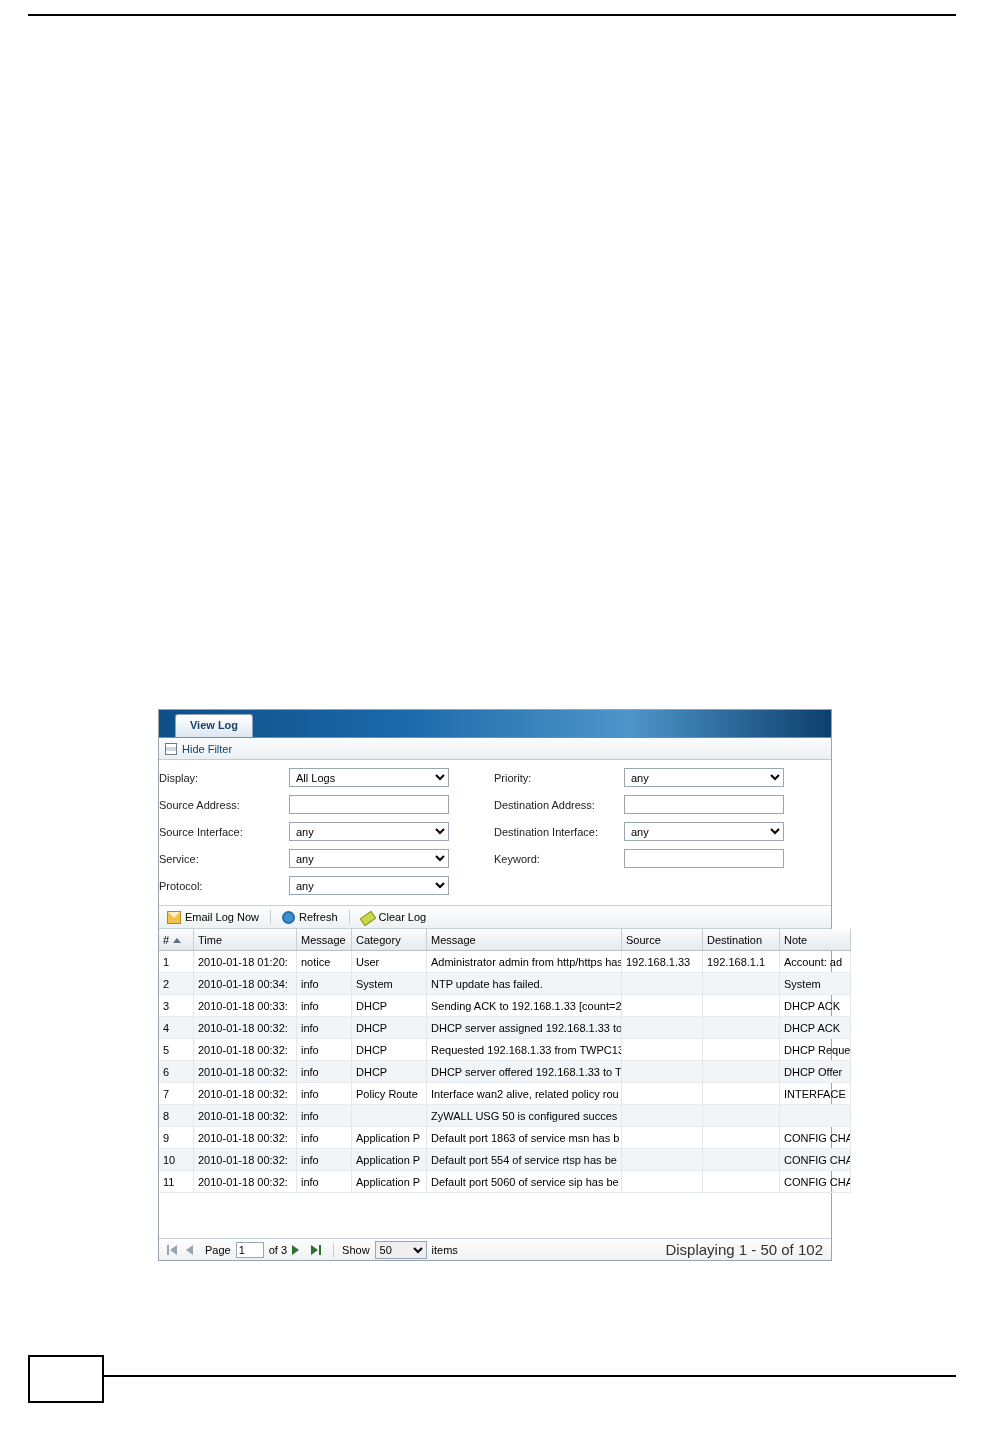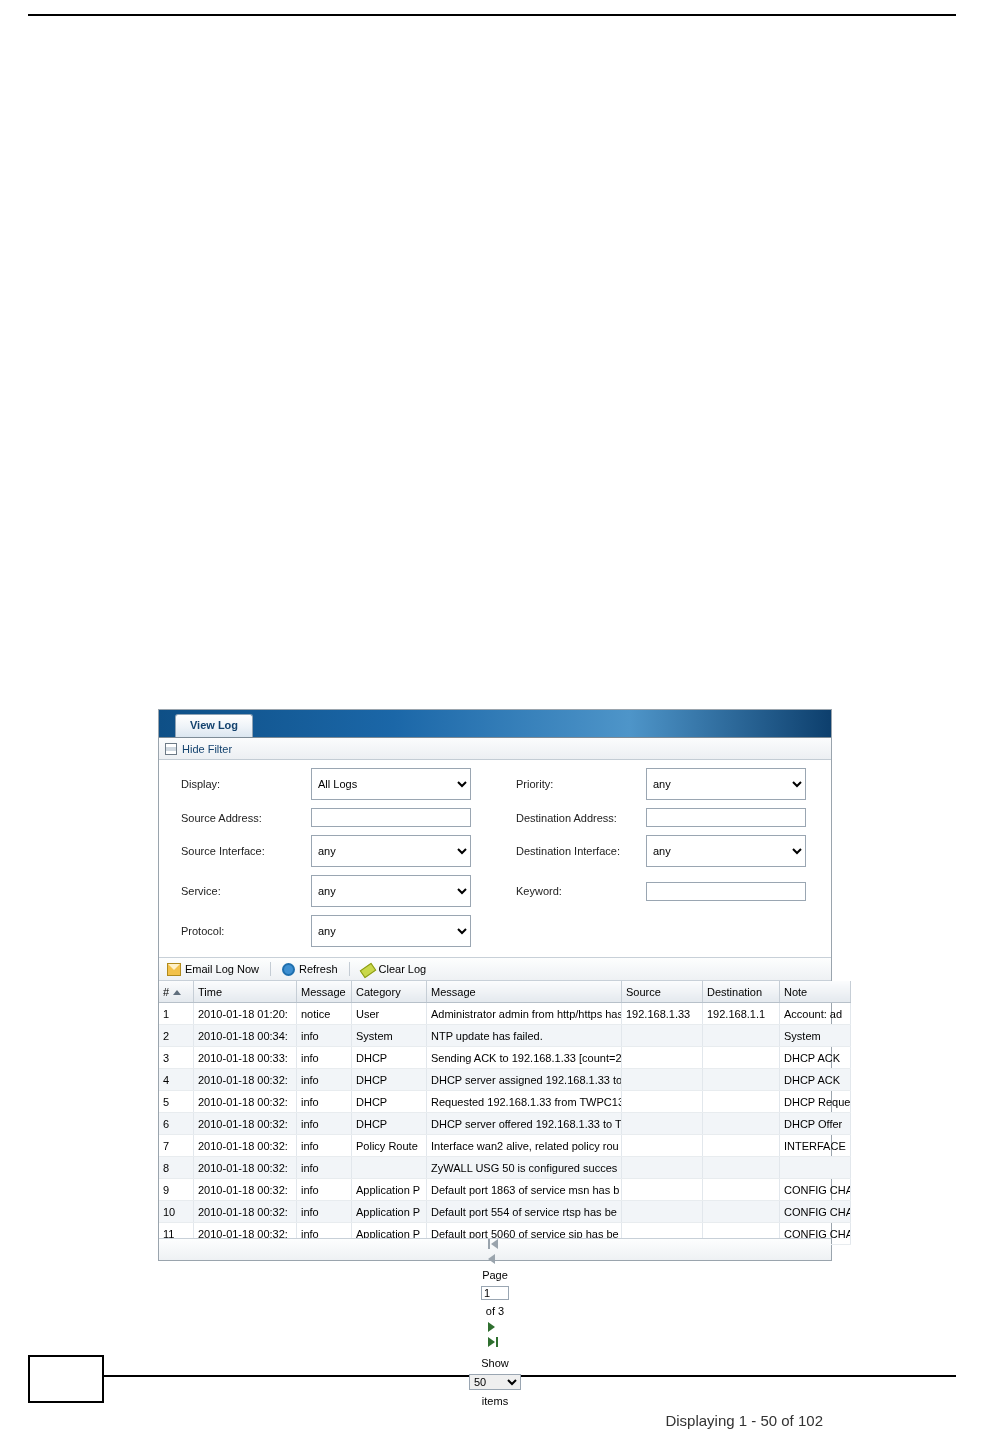--- a/index.html
+++ b/index.html
@@ -102,27 +102,26 @@
   .logs-title {
     font-weight: bold;
     font-size: 11px;
     color: #13426e;
     margin: 2px 0 8px 14px;
   }
   .form-grid {
     display: grid;
     grid-template-columns: 130px 175px 30px 130px 175px;
     row-gap: 8px;
-    margin-left: 22px;
     align-items: center;
   }
   .flabel { font-size: 11px; color: #222; }
   select.fctl, input.fctl {
     width: 160px;
-    height: 32px;
+    height: 19px;
     font-size: 11px;
     font-family: "Liberation Sans", sans-serif;
     border: 1px solid #9aa6b2;
     background: #fff;
     box-sizing: border-box;
     padding: 0 2px;
   }
   select.fctl { background: #fff; }
   input.fctl { height: 19px; }
   .search-row { margin: 11px 0 0 22px; }
@@ -215,21 +214,20 @@
     border-top: 1px solid #c8d0d8;
     background: linear-gradient(to bottom, #fdfefe, #eef1f4);
     display: flex;
     align-items: center;
     padding: 0 8px;
     gap: 5px;
     font-size: 11px;
     position: absolute;
     left: 0; right: 0; bottom: 0;
     box-sizing: border-box;
-    flex-direction: column;
   }
   .pg-btn {
     width: 14px; height: 14px; display: inline-block; position: relative; cursor: pointer;
   }
   .tri-r { width:0;height:0;border-top:5px solid transparent;border-bottom:5px solid transparent;border-left:7px solid #2f6f2f;}
   .tri-l { width:0;height:0;border-top:5px solid transparent;border-bottom:5px solid transparent;border-right:7px solid #9aa4ad;}
   .bar-l { width:2px;height:10px;background:#9aa4ad;}
   .bar-r { width:2px;height:10px;background:#2f6f2f;}
   .grp { display:flex; align-items:center; gap:1px; }
   .pg-input {

